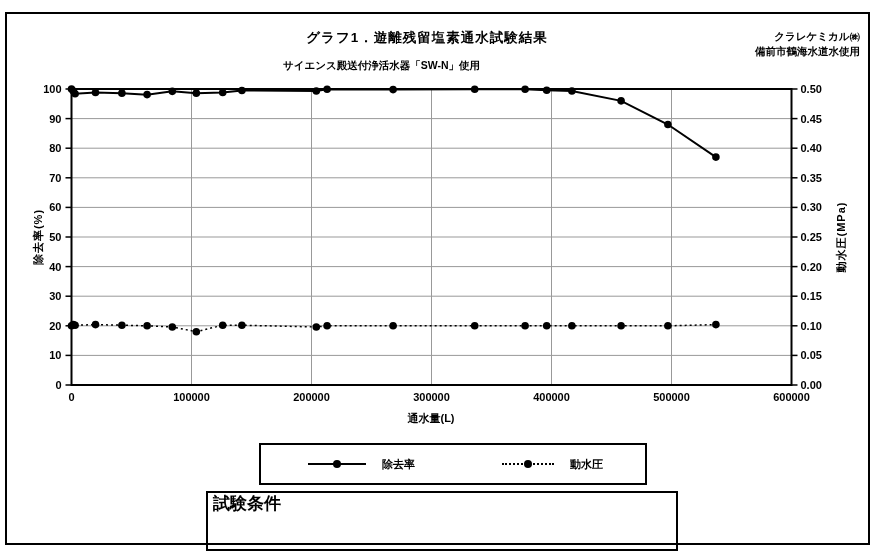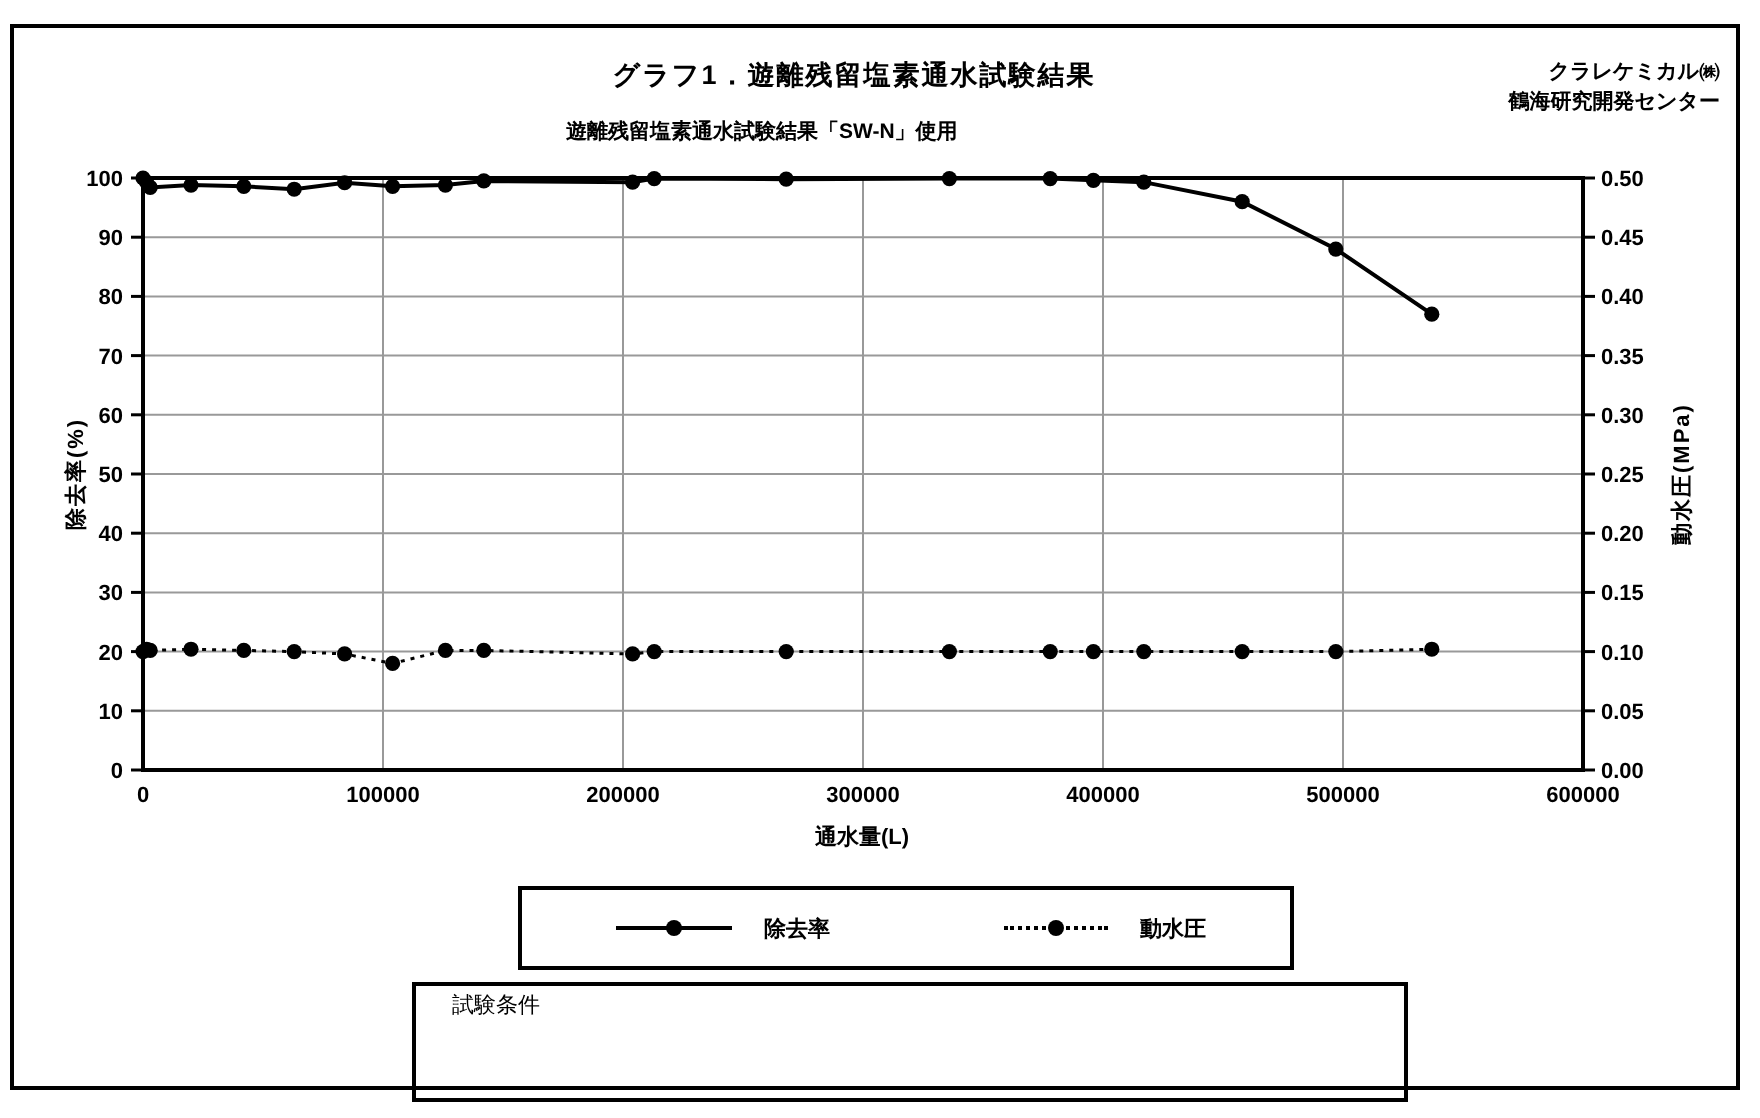--- a/index.html
+++ b/index.html
@@ -37,35 +37,35 @@
   .legend-entry .lbl{font-size:11px;font-weight:bold;margin-left:16px;white-space:nowrap;}
   .leg-sample{position:relative;width:58px;height:9px;}
   .leg-sample .ln{position:absolute;left:0;right:0;top:3.5px;border-top:2px solid #000;}
   .leg-sample .ln.dotted{border-top-style:dotted;}
   .leg-sample .dot{
     position:absolute;left:50%;top:50%;width:8px;height:8px;border-radius:50%;
     background:#000;transform:translate(-50%,-50%);
   }
   .cond-box{
     position:absolute;left:206px;top:491px;width:458px;height:50px;border:2px solid #000;
-    display:flex;padding:3px 18px;font-size:11px;font-weight:normal;line-height:15px;background:transparent;
+    display:flex;padding:3px 5px;font-size:17px;font-weight:bold;line-height:15px;background:transparent;
   }
   .cond-label{width:56px;flex:none;white-space:nowrap;}
   .cond-lines{white-space:nowrap;}
 </style>
 </head>
 <body>
 
 <div class="frame"></div>
 
 <div class="title">グラフ1．遊離残留塩素通水試験結果</div>
-<div class="subtitle">遊離残留塩素通水試験結果「SW-N」使用</div>
+<div class="subtitle">サイエンス殿送付浄活水器「SW-N」使用</div>
 <div class="org">
   <div>クラレケミカル㈱</div>
-  <div>鶴海研究開発センター</div>
+  <div>備前市鶴海水道水使用</div>
 </div>
 
 <svg id="chart-svg" width="880" height="559">
     <line x1="71.5" x2="791.5" y1="355.4" y2="355.4" stroke="#999999" stroke-width="1"></line>
     <line x1="71.5" x2="791.5" y1="325.8" y2="325.8" stroke="#999999" stroke-width="1"></line>
     <line x1="71.5" x2="791.5" y1="296.2" y2="296.2" stroke="#999999" stroke-width="1"></line>
     <line x1="71.5" x2="791.5" y1="266.6" y2="266.6" stroke="#999999" stroke-width="1"></line>
     <line x1="71.5" x2="791.5" y1="237" y2="237" stroke="#999999" stroke-width="1"></line>
     <line x1="71.5" x2="791.5" y1="207.4" y2="207.4" stroke="#999999" stroke-width="1"></line>
     <line x1="71.5" x2="791.5" y1="177.8" y2="177.8" stroke="#999999" stroke-width="1"></line>

